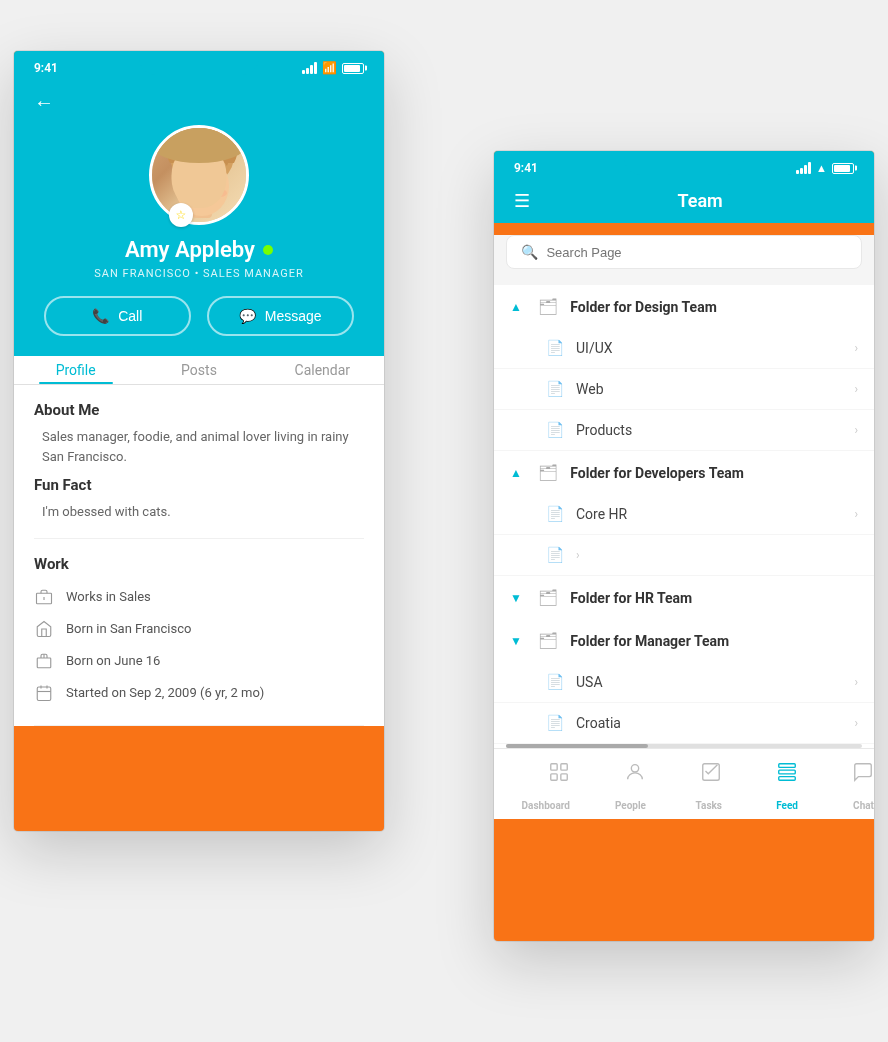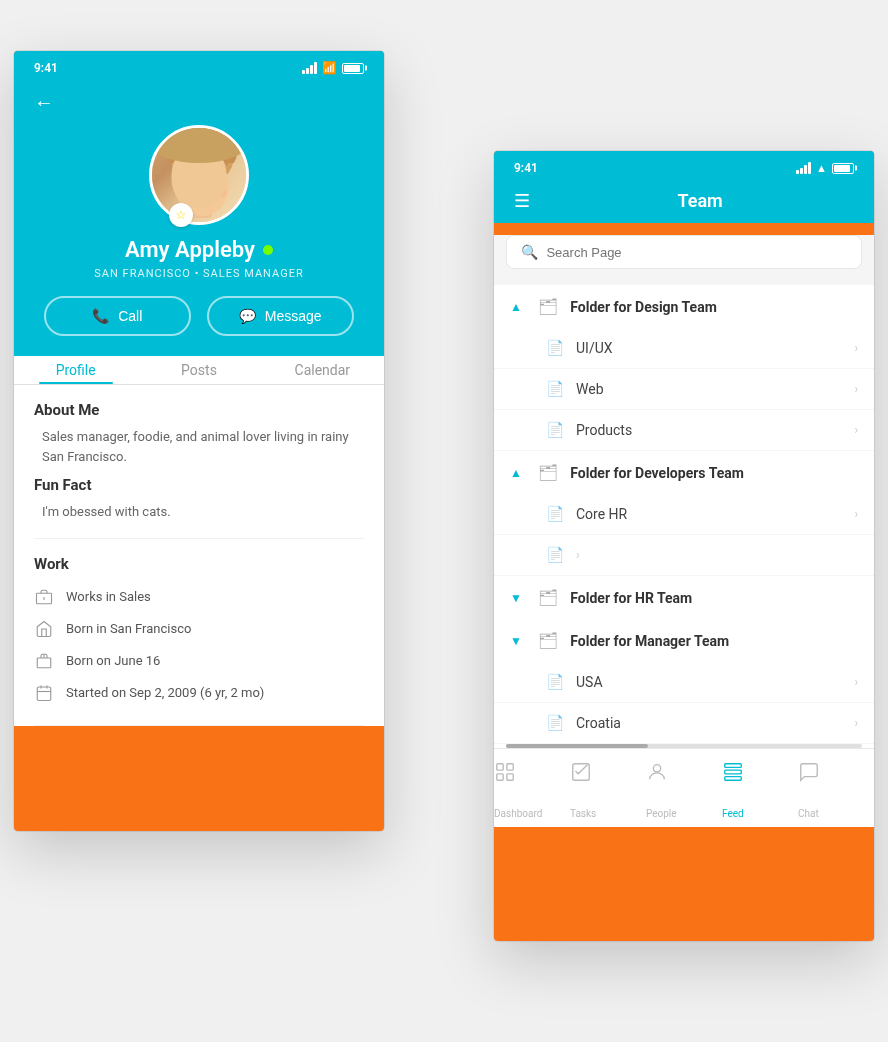--- a/index.html
+++ b/index.html
@@ -442,24 +442,25 @@
       display: flex;
       background: white;
       border-top: 1px solid #e8e8e8;
       padding: 8px 0 4px;
     }
 
     .nav-item {
       flex: 1;
       display: flex;
       flex-direction: column;
-      align-items: flex-start;
-      gap: 20px;
+      align-items: flex-end;
+      gap: 12px;
       cursor: pointer;
       padding: 4px 0;
+      font-weight: bold;
     }
 
     .nav-icon {
       font-size: 20px;
       color: #bbb;
     }
 
     .nav-label {
       font-size: 10px;
       color: #bbb;
@@ -737,34 +738,34 @@
               <rect x="14" y="3" width="7" height="7" rx="1"></rect>
               <rect x="3" y="14" width="7" height="7" rx="1"></rect>
               <rect x="14" y="14" width="7" height="7" rx="1"></rect>
             </svg>
         </span>
         <span class="nav-label">Dashboard</span>
       </div>
       <div class="nav-item">
         <span class="nav-icon">
           <svg width="22" height="22" viewBox="0 0 24 24" fill="none" stroke="#bbb" stroke-width="1.5">
+              <circle cx="12" cy="8" r="4"></circle>
+              <path d="M4 20c0-4 3.6-7 8-7s8 3 8 7"></path>
+            </svg>
+        </span>
+        <span class="nav-label">People</span>
+      </div>
+      <div class="nav-item">
+        <span class="nav-icon">
+          <svg width="22" height="22" viewBox="0 0 24 24" fill="none" stroke="#bbb" stroke-width="1.5">
               <rect x="3" y="3" width="18" height="18" rx="2"></rect>
               <polyline points="9 11 12 14 22 4" transform="translate(-3,0)"></polyline>
             </svg>
         </span>
         <span class="nav-label">Tasks</span>
-      </div>
-      <div class="nav-item">
-        <span class="nav-icon">
-          <svg width="22" height="22" viewBox="0 0 24 24" fill="none" stroke="#bbb" stroke-width="1.5">
-              <circle cx="12" cy="8" r="4"></circle>
-              <path d="M4 20c0-4 3.6-7 8-7s8 3 8 7"></path>
-            </svg>
-        </span>
-        <span class="nav-label">People</span>
       </div>
       <div class="nav-item active">
         <span class="nav-icon" style="color:#00BCD4">
           <svg width="22" height="22" viewBox="0 0 24 24" fill="none" stroke="#00BCD4" stroke-width="1.5">
               <rect x="3" y="3" width="18" height="4" rx="1"></rect>
               <rect x="3" y="10" width="18" height="4" rx="1"></rect>
               <rect x="3" y="17" width="18" height="4" rx="1"></rect>
             </svg>
         </span>
         <span class="nav-label" style="color:#00BCD4">Feed</span>

